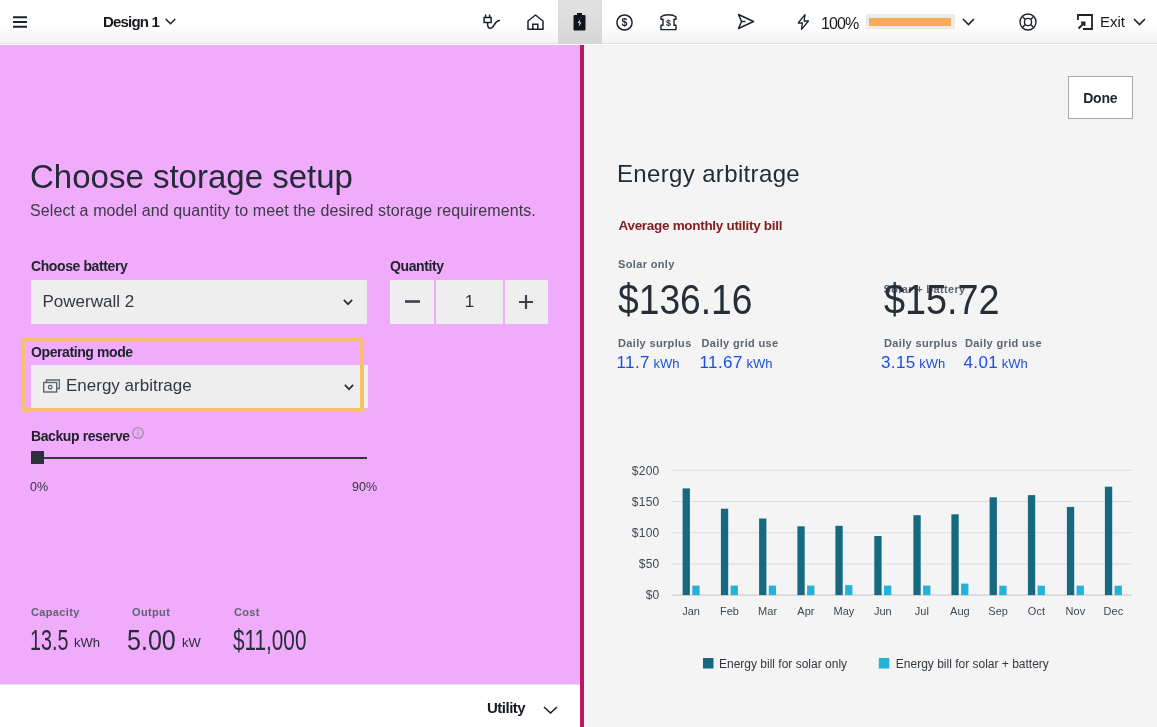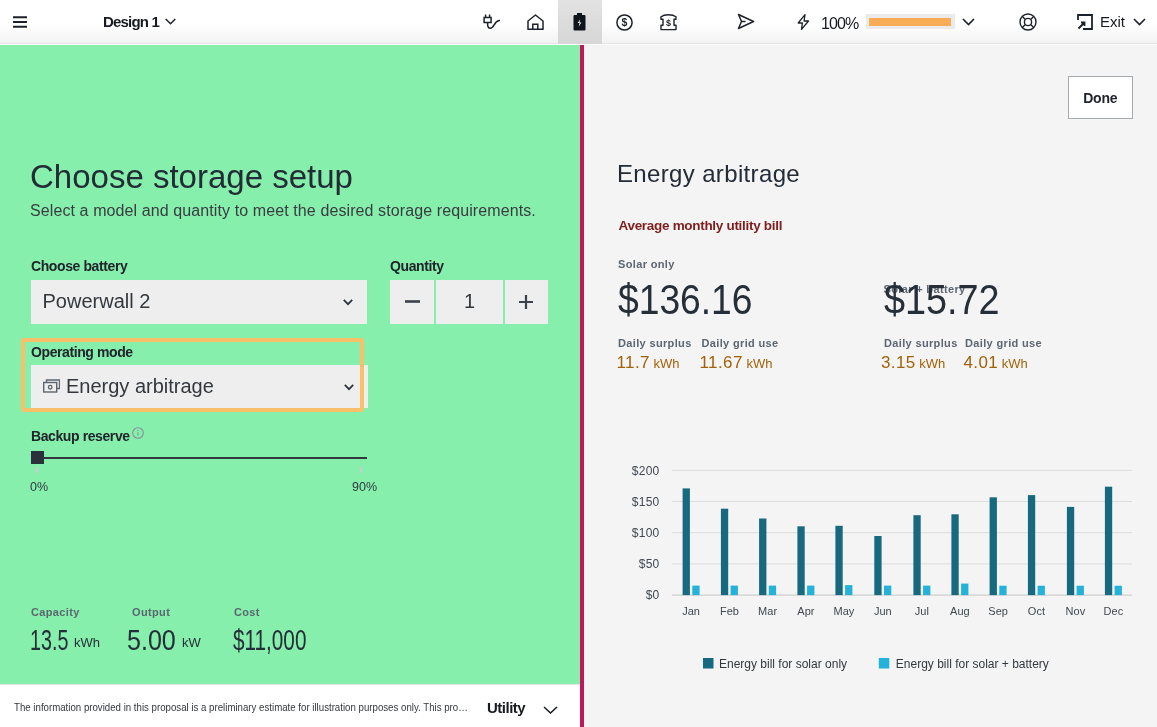--- a/index.html
+++ b/index.html
@@ -8,29 +8,29 @@
   .abs { position:absolute; }
   svg { display:block; }
 
   
   #toolbar { position:absolute; left:0; top:0; width:1157px; height:44px;
     background:linear-gradient(#ffffff 55%, #f3f3f3); border-bottom:1px solid #e3e3e3; }
   #tab-sel { position:absolute; left:558px; top:0; width:44px; height:44px;
     background:linear-gradient(#e2e2e2,#d6d6d6); }
 
   
-  #left { position:absolute; left:0; top:45px; width:580px; height:682px; background:#86efac; }
+  #left { position:absolute; left:0; top:45px; width:580px; height:682px; background:#f0abfc; }
   .lbl { font-size:14px; font-weight:700; letter-spacing:-0.4px; color:#20242b; line-height:16px; }
-  .sel { background:#eeeeee; height:43.5px; display:flex; align-items:center; font-size:20px; color:#33383f; }
+  .sel { background:#eeeeee; height:43.5px; display:flex; align-items:center; font-size:17px; color:#33383f; }
   .sqx { display:inline-block; transform-origin:0 100%; white-space:pre; }
 
   
   #right { position:absolute; left:580px; top:45px; width:577px; height:682px; background:#f4f4f5; border-left:4px solid #be185d; }
   .g11 { position:absolute; font-size:11px; letter-spacing:0.35px; color:#5c6670; line-height:13px;font-weight:bold; }
-  .val { position:absolute; font-size:17px; letter-spacing:0.4px; color:#a16207; line-height:19px; }
+  .val { position:absolute; font-size:17px; letter-spacing:0.4px; color:#1d4ed8; line-height:19px; }
   .unit { font-size:13px; letter-spacing:0; }
   .big { position:absolute; font-size:42px; color:#262e38; line-height:44px; }
 </style>
 </head>
 <body>
 
 <div id="toolbar">
   <div id="tab-sel"></div>
 
   <svg class="abs" style="left:13px;top:16px" width="14" height="12" viewBox="0 0 14 12">
@@ -154,21 +154,20 @@
   <div class="g11" style="left:31px;top:561px;">Capacity</div>
   <div class="abs" style="left:30px;top:580px;font-size:29px;line-height:30px;color:#262e38;"><span class="sqx" style="transform:scaleX(0.681)">13.5</span></div>
   <div class="abs" style="left:74px;top:590px;font-size:13px;color:#262e38;">kWh</div>
   <div class="g11" style="left:132px;top:561px;">Output</div>
   <div class="abs" style="left:127px;top:580px;font-size:29px;line-height:30px;color:#262e38;"><span class="sqx" style="transform:scaleX(0.865)">5.00</span></div>
   <div class="abs" style="left:182px;top:590px;font-size:13px;color:#262e38;">kW</div>
   <div class="g11" style="left:234px;top:561px;">Cost</div>
   <div class="abs" style="left:233px;top:580px;font-size:29px;line-height:30px;color:#262e38;"><span class="sqx" style="transform:scaleX(0.715)">$11,000</span></div>
 
   <div class="abs" style="left:0;top:639px;width:580px;height:43px;border-top:1px solid #e3e3e3;background:#fff;">
-    <div class="abs" style="left:14px;top:16px;font-size:10.5px;color:#33383f;white-space:pre;"><span class="sqx" style="transform:scaleX(0.921);transform-origin:0 0;">The information provided in this proposal is a preliminary estimate for illustration purposes only. This pro…</span></div>
     <div class="abs" style="left:487px;top:14px;font-size:15px;font-weight:700;letter-spacing:-0.5px;">Utility</div>
     <svg class="abs" style="left:543px;top:20.5px" width="15" height="8" viewBox="0 0 15 8">
         <path d="M1 1l6.5 6L14 1" stroke="#171a20" stroke-width="1.5" fill="none"></path>
       </svg>
   </div>
 </div>
 
 <div id="right">
   <div class="abs" style="left:484px;top:31px;width:64.5px;height:43px;background:#fff;border:1px solid #a5aaaf;
        display:flex;align-items:center;justify-content:center;font-size:14px;font-weight:700;letter-spacing:-0.2px;color:#20242b;">Done</div>

